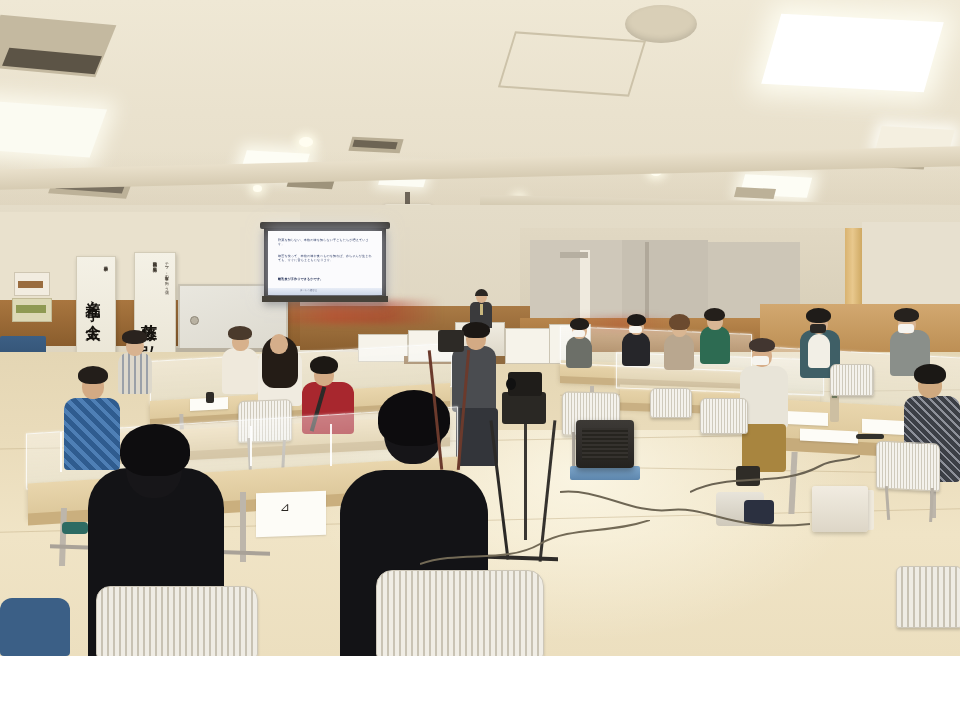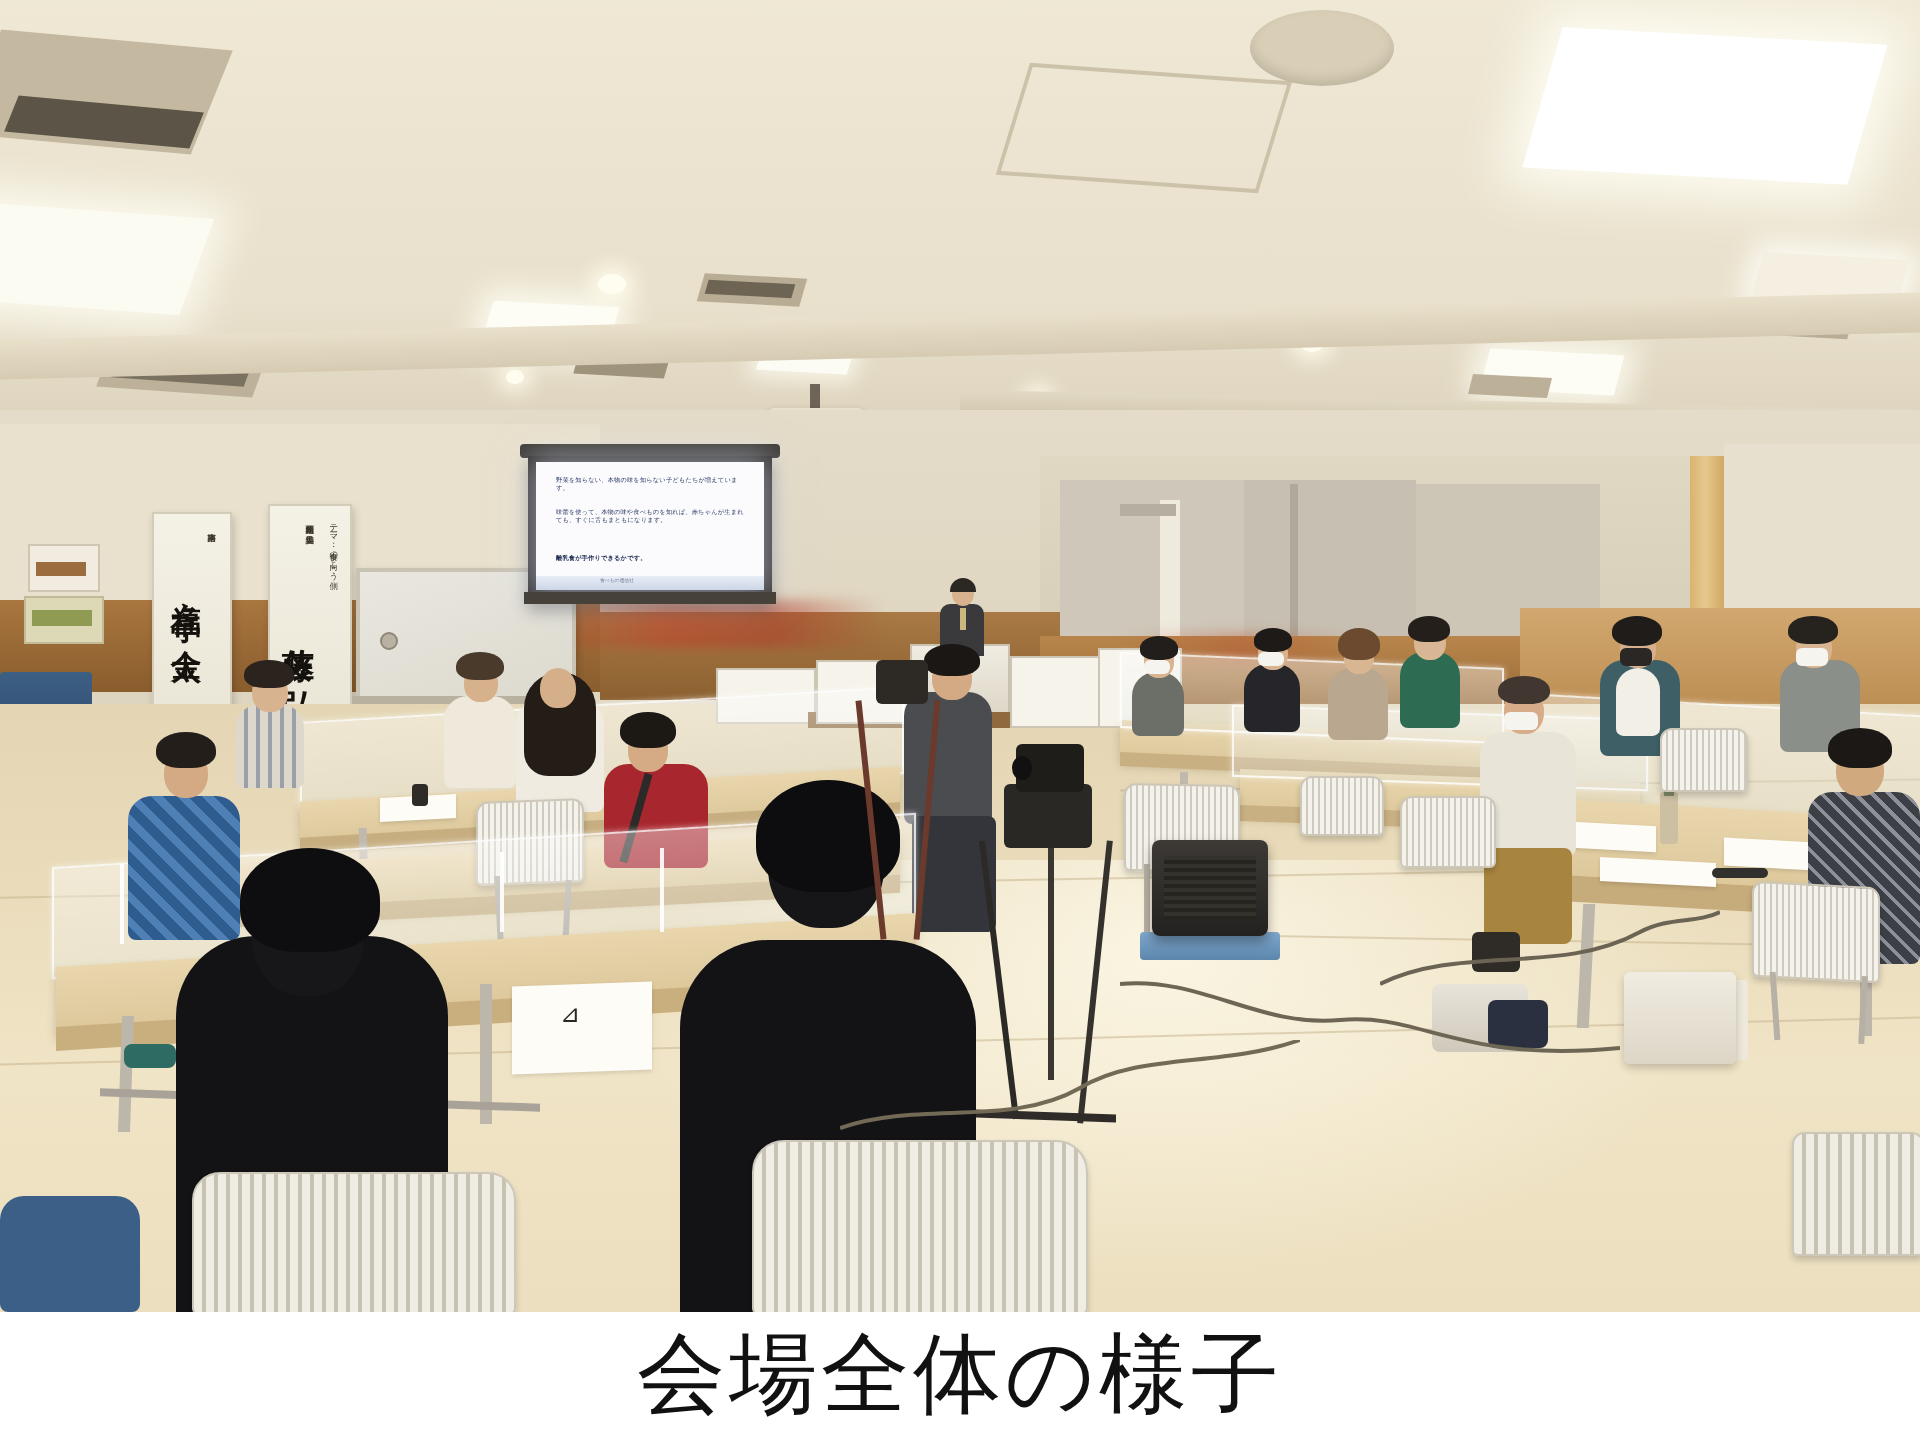--- a/index.html
+++ b/index.html
@@ -629,17 +629,14 @@
       <path d="M0 8 C40 4 70 30 110 26 C150 22 170 48 250 40" stroke="#6e6654" stroke-width="2" fill="none"></path>
     </svg>
     <svg class="l" id="cable2" viewBox="0 0 230 60">
       <path d="M230 0 C190 14 150 6 120 24 C85 44 40 30 0 44" stroke="#736a56" stroke-width="2" fill="none"></path>
     </svg>
     <svg class="l" style="left:690px;top:452px;width:170px;height:48px;" viewBox="0 0 170 48">
       <path d="M0 40 C40 20 90 36 130 14 C145 6 158 10 170 4" stroke="#6b6353" stroke-width="2" fill="none"></path>
     </svg>
   </div>
 
-  <div id="caption-area">
-    <div id="caption">会場全体の様子</div>
-  </div>
 
 </div>
 
 </body></html>

